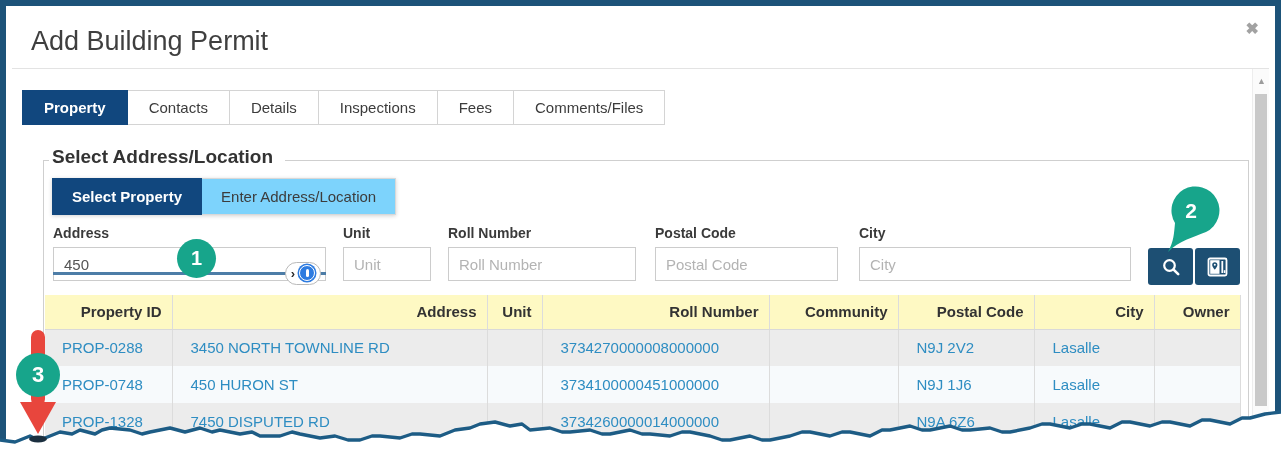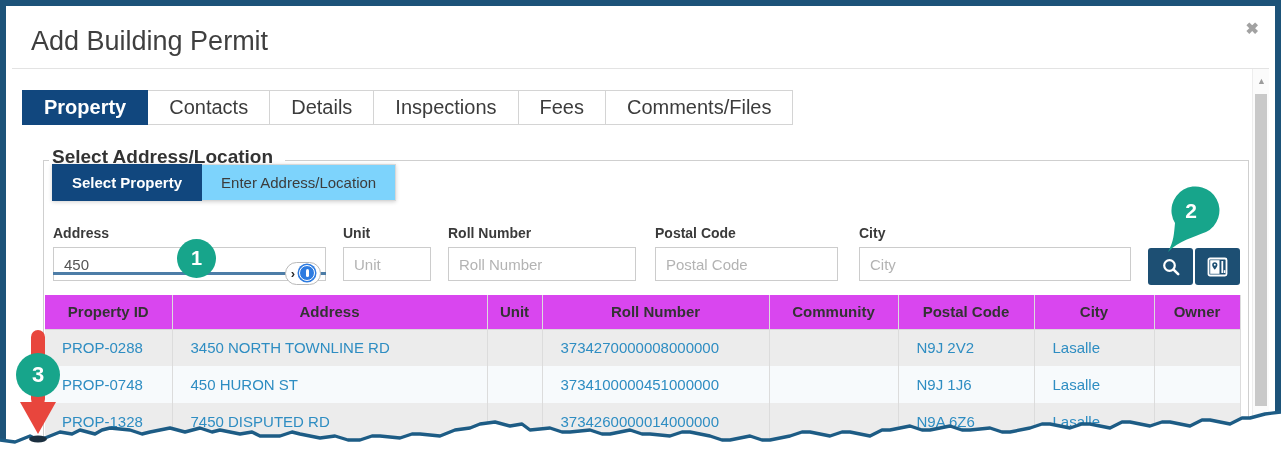--- a/index.html
+++ b/index.html
@@ -13,31 +13,31 @@
     border:6px solid #1d5379; border-bottom:none;
   }
   .title { position:absolute; left:25px; top:20px; font-size:27px; color:#3f3f3f; }
   .close { position:absolute; right:16px; top:13px; color:#a2a2a2; font-size:16px; font-weight:bold; cursor:pointer; }
   .divider { position:absolute; left:6px; right:6px; top:62px; height:1px; background:#e3e3e3; }
 
   
   .tabs { position:absolute; left:16px; top:84px; display:flex; }
   .tab {
     height:35px; line-height:33px; padding:0 21px; background:#fff;
-    border:1px solid #d4d4d4; border-left:none; font-size:20px; color:#3c3c3c; cursor:pointer; white-space:nowrap;
+    border:1px solid #d4d4d4; border-left:none; font-size:15px; color:#3c3c3c; cursor:pointer; white-space:nowrap;
   }
   .tab:first-child { border-left:1px solid #d4d4d4; }
   .tab.active { background:#11477e; border-color:#11477e; color:#fff; font-weight:bold; }
 
   
   .fieldset { position:absolute; left:37px; top:154px; width:1206px; height:299px; border:1px solid #cfcfcf; border-bottom:none; }
   .legend { position:absolute; left:5px; top:-15px; background:#fff; padding:0 12px 0 3px; font-size:19px; font-weight:bold; color:#333; }
 
   
-  .subtabs { position:absolute; left:8px; top:3px; display:flex; box-shadow:0 1px 4px rgba(0,0,0,.18); }
+  .subtabs { position:absolute; left:8px; top:17px; display:flex; box-shadow:0 1px 4px rgba(0,0,0,.18); }
   .subtab { height:37px; line-height:35px; padding:0 19px; background:#7dd3fc; border:1px solid #d8d8d8; border-left:none; font-size:15px; color:#3c3c3c; cursor:pointer; white-space:nowrap; }
   .subtab:first-child { border-left:1px solid #d8d8d8; }
   .subtab.active { background:#11477e; border-color:#11477e; color:#fff; font-weight:bold; }
 
   
   .fld { position:absolute; top:64px; }
   .fld .lbl { display:block; font-size:14px; font-weight:bold; color:#3a3a3a; margin-bottom:6px; }
   .fld input {
     height:34px; width:100%; border:1px solid #ccc; background:#fff;
     font-size:15px; color:#555; padding:0 10px; outline:none;
@@ -60,22 +60,22 @@
                        background:#fff; border-radius:2px; }
 
   
   .sbtn { position:absolute; top:87px; width:45px; height:37px; background:#1d4f73; border:none; border-radius:3px;
           display:flex; align-items:center; justify-content:center; cursor:pointer; }
   .sbtn.search { left:1104px; }
   .sbtn.mapbook { left:1151px; }
 
   
   .rtable { position:absolute; left:1px; top:134px; border-collapse:collapse; table-layout:fixed; width:1195px; font-size:15px; }
-  .rtable th { height:34px; text-align:center; padding:0 10px; font-weight:bold; color:#333;
-               border-right:1px solid #dcdcdc; border-bottom:1px solid #d9d9d9; background:#d946ef; white-space:nowrap; overflow:hidden; }
+  .rtable th { height:34px; text-align:right; padding:0 10px; font-weight:bold; color:#333;
+               border-right:1px solid #dcdcdc; border-bottom:1px solid #d9d9d9; background:#fef9c3; white-space:nowrap; overflow:hidden; }
   .rtable td { height:37px; padding:0 18px; color:#2e8dc2; border-right:1px solid #dcdcdc; white-space:nowrap; overflow:hidden; }
   .rtable td:first-child { padding-left:17px; }
   .rtable tr.odd  td { background:#ececec; }
   .rtable tr.even td { background:#f7fafc; }
 
   
   .vscroll { position:absolute; right:6px; top:63px; bottom:0; width:17px; background:#fbfbfb; border-left:1px solid #ededed; z-index:5; }
   .vs-up { position:absolute; top:7px; left:0; width:17px; text-align:center; font-size:9px; color:#9c9c9c; cursor:pointer; }
   .vs-thumb { position:absolute; left:2px; top:25px; width:12px; height:312px; background:#c9c9c9; cursor:pointer; }
 

